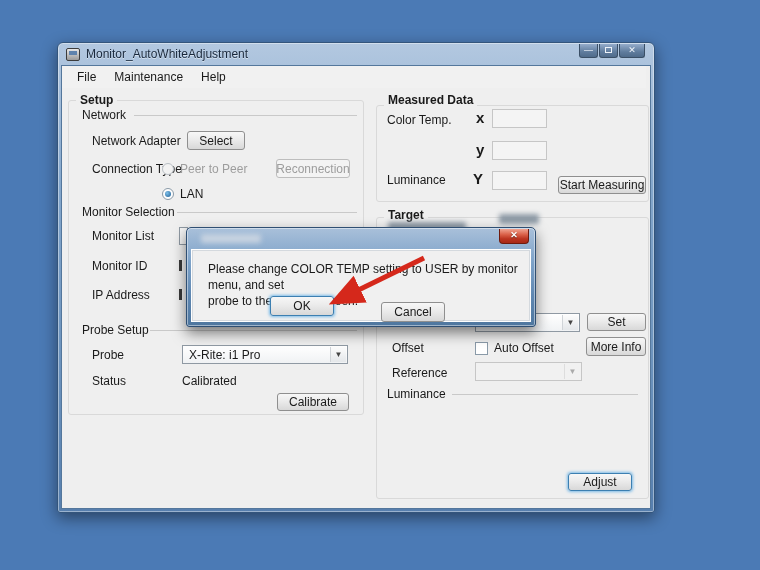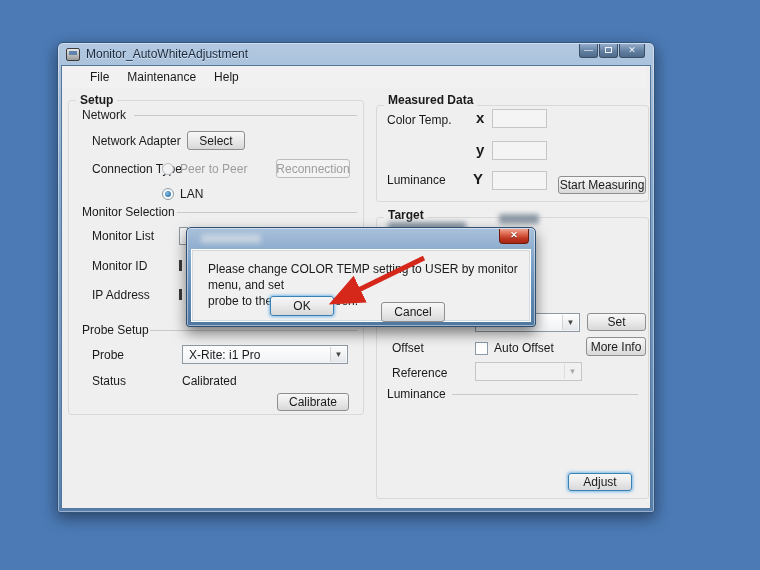--- a/index.html
+++ b/index.html
@@ -39,21 +39,21 @@
     cursor:default;
   }
   .cap-btn.close { width:26px; }
   .cap-btn .sq { display:inline-block; width:7px; height:6px; border:1px solid #eef3f9; margin-top:3px; }
 
   
   .client {
     position:absolute; left:3px; right:3px; top:22px; bottom:3px;
     background:#efefef; border:1px solid #54779c;
   }
-  .menubar { position:absolute; left:0; top:0; right:4px; height:22px; display:flex; align-items:center; padding-left:19px; background:#f1f1f1; }
+  .menubar { position:absolute; left:0; top:0; right:4px; height:22px; display:flex; align-items:center; padding-left:6px; background:#f1f1f1; }
   .menu-item { padding:3px 9px; font-size:12px; }
 
   
   .groupbox { position:absolute; border:1px solid #d9d9d9; border-radius:3px; }
   .groupbox-title { position:absolute; font-weight:bold; font-size:12px; background:#efefef; padding:0 4px; }
   .sub-label { position:absolute; font-size:12px; white-space:nowrap; }
   .hline { position:absolute; height:1px; background:#c9c9c9; }
   .lbl { position:absolute; font-size:12px; white-space:nowrap; }
   .lbl.gray { color:#9d9d9d; }
   .big { font-weight:bold; font-size:15px; }

